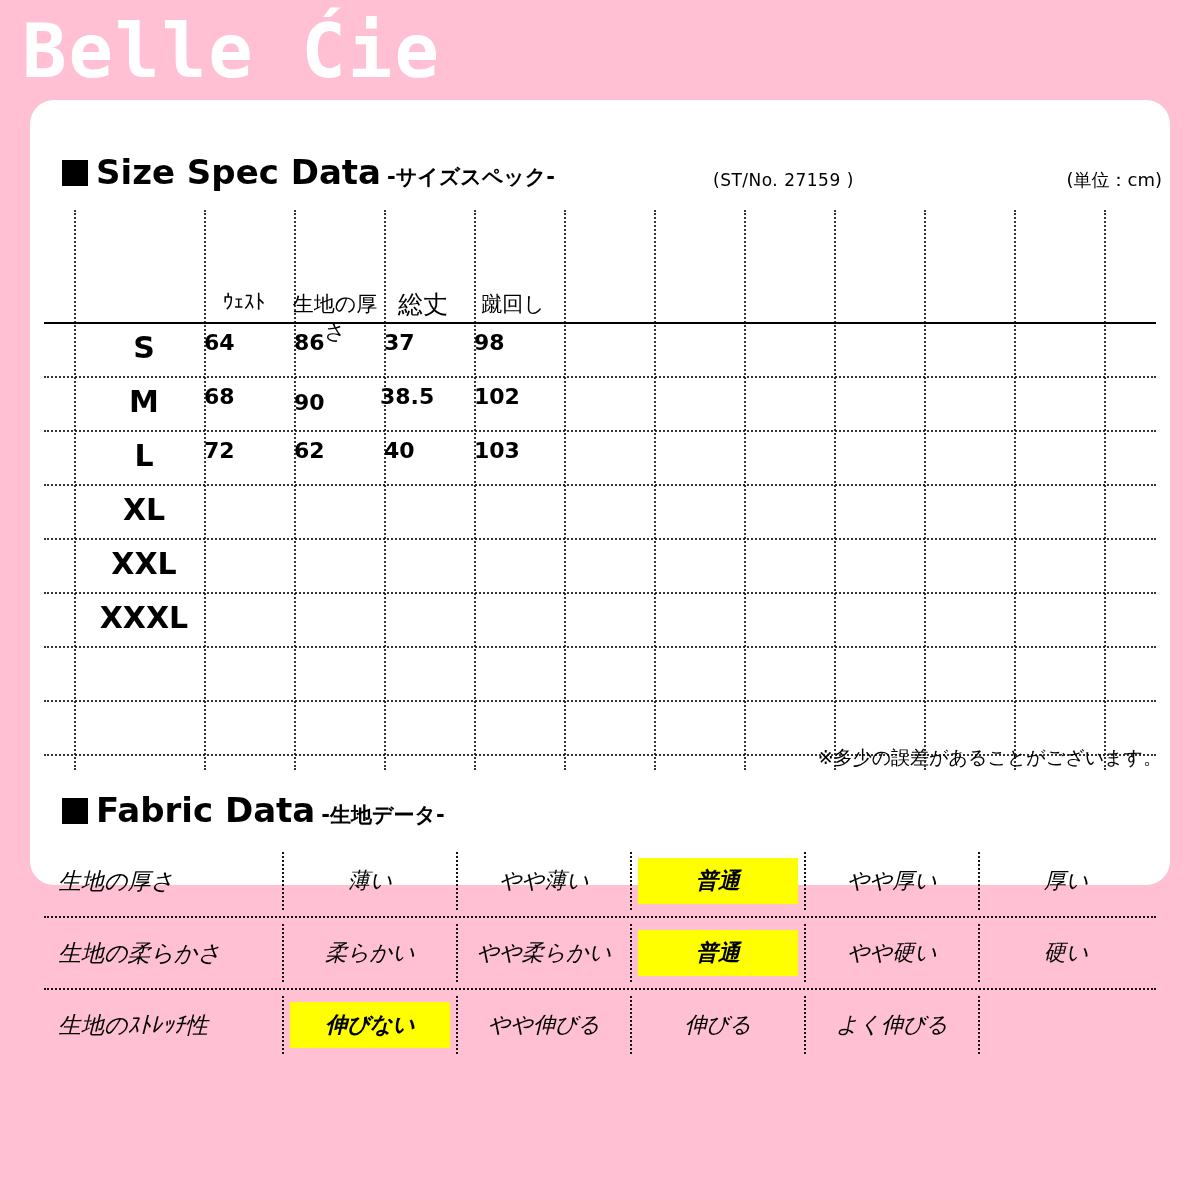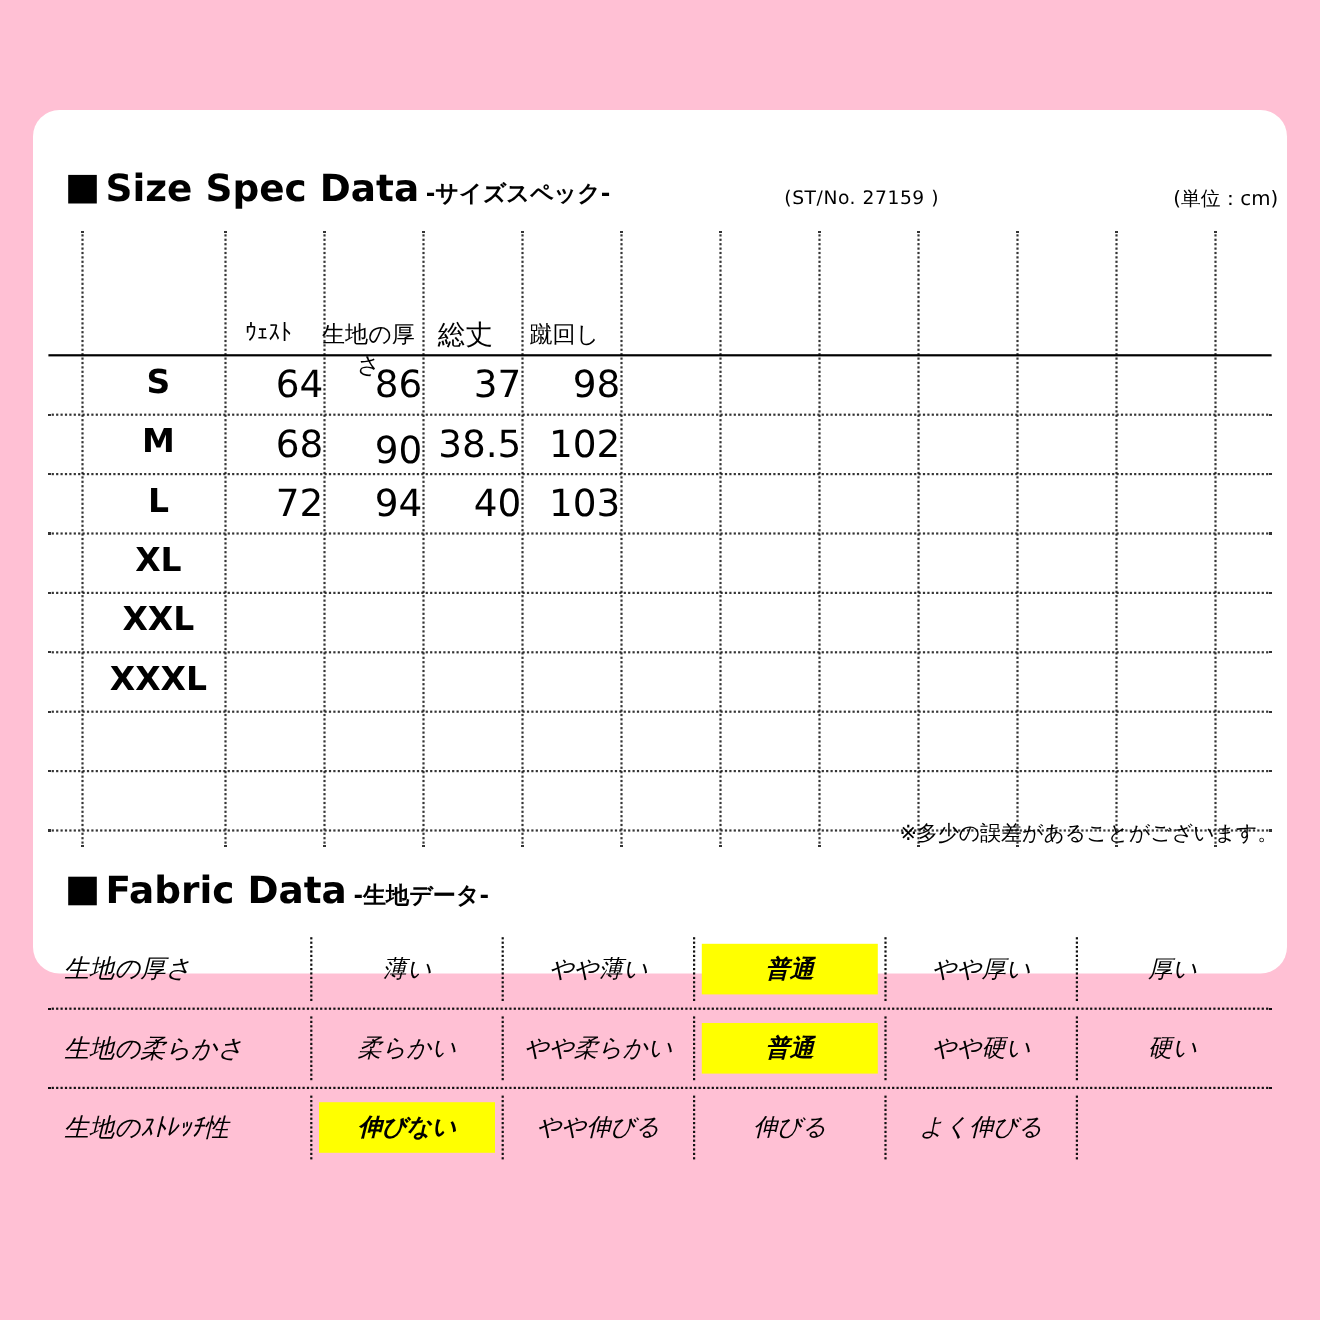--- a/index.html
+++ b/index.html
@@ -133,23 +133,22 @@
     text-align: center;
     font-weight: normal;
   }
   .rowlabel {
     font-size: 30px;
     font-weight: bold;
     text-align: center;
     width: 140px;
   }
   .cellval {
-    font-size: 34px;
-    font-weight: normal;
-    text-align: right;
+    font-size: 22px;
+    font-weight: bold;
   }
   .note {
     position: absolute;
     right: 8px;
     top: 645px;
     font-family: "DejaVu Sans", sans-serif;
     font-size: 19px;
     color: #000;
   }
 
@@ -198,20 +197,21 @@
     left: 14px;
     width: 1112px;
     border-top: 2px dotted #111;
   }
 </style>
 </head>
 <body>
 
 <div class="page">
 
+  <div class="brand">Belle Ćie</div>
 
   <div class="sheet">
 
     <div class="section-head" id="sizeHead">
       <span class="sq"></span>
       <span class="head-en">Size Spec Data</span>
       <span class="head-jp">-サイズスペック-</span>
     </div>
     <div class="stno">(ST/No. 27159  )</div>
     <div class="unit">(単位：cm)</div>
@@ -254,21 +254,21 @@
       <div class="cellval" style="left:430px; top:120px; width:90px;">98</div>
 
       <div class="rowlabel" style="left:30px;  top:174px;">M</div>
       <div class="cellval" style="left:160px; top:174px; width:90px;">68</div>
       <div class="cellval" style="left:250px; top:180px; width:90px;">90</div>
       <div class="cellval" style="left:336px; top:174px; width:94px;">38.5</div>
       <div class="cellval" style="left:430px; top:174px; width:90px;">102</div>
 
       <div class="rowlabel" style="left:30px;  top:228px;">L</div>
       <div class="cellval" style="left:160px; top:228px; width:90px;">72</div>
-      <div class="cellval" style="left:250px; top:228px; width:90px;">94</div>
+      <div class="cellval" style="left:250px; top:228px; width:90px;">62</div>
       <div class="cellval" style="left:340px; top:228px; width:90px;">40</div>
       <div class="cellval" style="left:430px; top:228px; width:90px;">103</div>
 
       <div class="rowlabel" style="left:30px;  top:282px;">XL</div>
       <div class="rowlabel" style="left:30px;  top:336px;">XXL</div>
       <div class="rowlabel" style="left:30px;  top:390px;">XXXL</div>
     </div>
 
     <div class="note">※多少の誤差があることがございます。</div>
 

